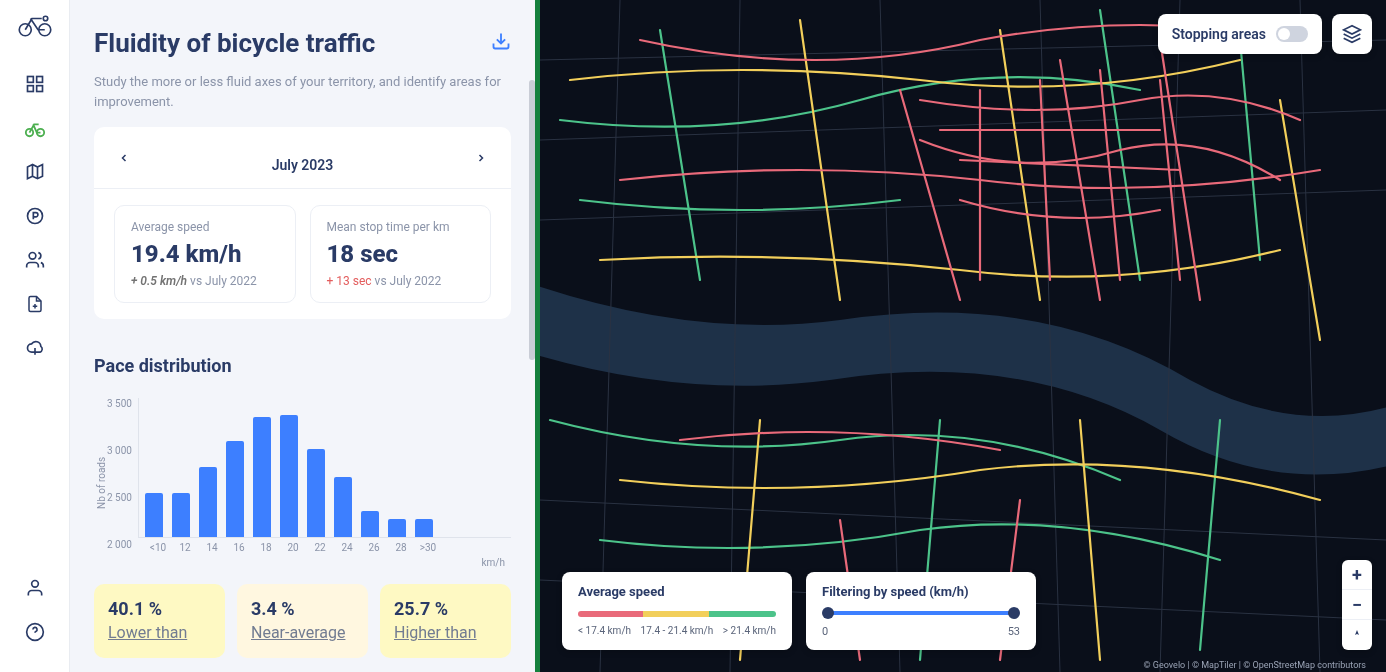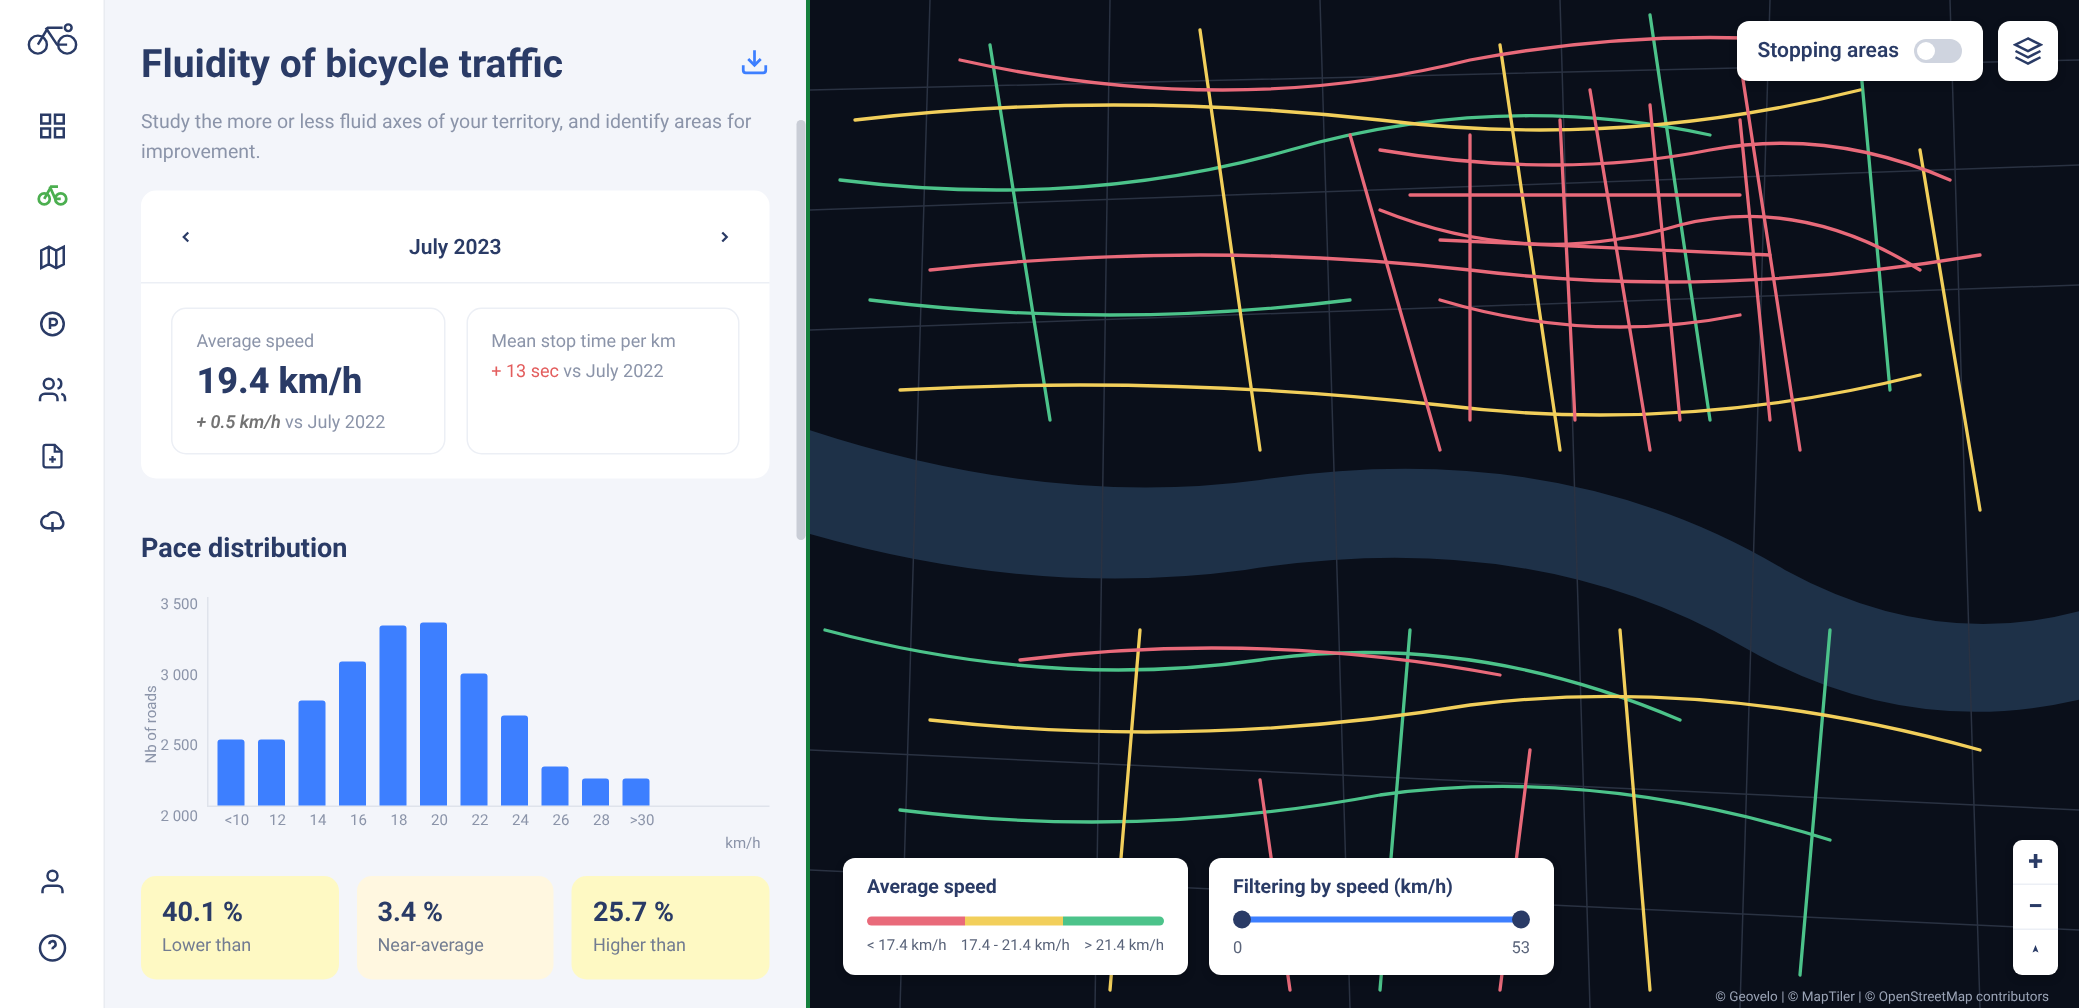--- a/index.html
+++ b/index.html
@@ -7,21 +7,21 @@
 .app { display: flex; width: 100%; height: 100%; }
 
 
 .nav-rail { width: 70px; background: #fff; border-right: 1px solid #e9ecf1; display: flex; flex-direction: column; align-items: center; padding: 14px 0; }
 .nav-rail .logo { margin-bottom: 24px; color: #2a3b66; }
 .nav-rail .nav-item { width: 36px; height: 36px; display: flex; align-items: center; justify-content: center; border-radius: 8px; margin-bottom: 8px; color: #2a3b66; cursor: pointer; }
 .nav-rail .nav-item.active { color: #4caf50; }
 .nav-rail .spacer { flex: 1; }
 
 
-.panel { width: 470px; background: #f3f5fa; display: flex; flex-direction: column; padding: 28px 24px 10px 24px; overflow-y: auto; position: relative; border-right: 3px solid #15803d; }
+.panel { width: 470px; background: #f3f5fa; display: flex; flex-direction: column; padding: 28px 24px 10px 24px; overflow-y: auto; position: relative; border-right: 5px solid #15803d; }
 .panel-header { display: flex; align-items: center; justify-content: space-between; margin-bottom: 14px; }
 .panel-title { font-size: 26px; font-weight: 700; color: #2a3b66; }
 .download-btn { color: #3d7fff; cursor: pointer; }
 .panel-desc { font-size: 13px; color: #8b94a9; line-height: 1.5; margin-bottom: 16px; }
 
 .card { background: #fff; border-radius: 10px; padding: 16px 20px; margin-bottom: 18px; }
 .date-nav { display: flex; align-items: center; justify-content: space-between; padding: 0 18px 14px 18px; border-bottom: 1px solid #eceff5; margin: 0 -20px 16px -20px;}
 .date-nav .arrow { color: #2a3b66; cursor: pointer; padding: 6px; }
 .date-nav .month { font-size: 14px; font-weight: 600; color: #2a3b66; margin-top: 12px; }
 
@@ -46,21 +46,21 @@
 .xaxis { display: flex; gap: 9px; padding: 4px 6px 0 42px; font-size: 10px; color: #8b94a9; }
 .xaxis span { width: 18px; text-align: center; }
 .xunit { font-size: 10px; color: #8b94a9; text-align: right; margin-top: 4px; padding-right: 6px;}
 
 .summary-row { display: flex; gap: 12px; margin-top: 16px; }
 .summary-card { flex: 1; border-radius: 10px; padding: 14px; }
 .summary-card.red { background: #fef9c3; }
 .summary-card.yellow { background: #fff7e0; }
 .summary-card.green { background: #fef9c3; }
 .summary-val { font-size: 18px; font-weight: 700; color: #2a3b66; margin-bottom: 4px; }
-.summary-lbl { font-size: 12px; color: #727c91; line-height: 1.3; }
+.summary-lbl { font-size: 16px; color: #727c91; line-height: 1.3; text-decoration: underline; }
 
 
 .map-area { flex: 1; position: relative; background: #0a0f1a; overflow: hidden; }
 .map-area svg.map-bg { position: absolute; inset: 0; width: 100%; height: 100%; }
 .map-controls-tr { position: absolute; top: 14px; right: 14px; display: flex; gap: 10px; }
 .pill { background: #fff; border-radius: 8px; padding: 8px 14px; display: flex; align-items: center; gap: 10px; font-size: 14px; font-weight: 600; color: #2a3b66; box-shadow: 0 2px 6px rgba(0,0,0,.2); cursor: pointer; }
 .toggle { width: 32px; height: 16px; background: #cfd4df; border-radius: 10px; position: relative; }
 .toggle::after { content: ""; position: absolute; left: 2px; top: 2px; width: 12px; height: 12px; background: #fff; border-radius: 50%; }
 .layers-btn { background: #fff; border-radius: 8px; width: 40px; height: 40px; display:flex; align-items:center; justify-content:center; box-shadow: 0 2px 6px rgba(0,0,0,.2); cursor:pointer; color:#2a3b66;}
 
@@ -189,20 +189,21 @@
         </div>
       </div>
       <div class="stats-row">
         <div class="stat-card">
           <div class="stat-label">Average speed</div>
           <div class="stat-value">19.4 km/h</div>
           <div class="stat-delta"><span class="up">+ 0.5 km/h</span><span> vs July 2022</span></div>
         </div>
         <div class="stat-card">
           <div class="stat-label">Mean stop time per km</div>
+          <div class="stat-value">18 sec</div>
           <div class="stat-delta"><span class="down">+ 13 sec</span><span> vs July 2022</span></div>
         </div>
       </div>
     </div>
 
     <div class="section-title">Pace distribution</div>
 
     <div class="chart-wrap">
       <div class="ylabel">Nb of roads</div>
       <div class="chart">

